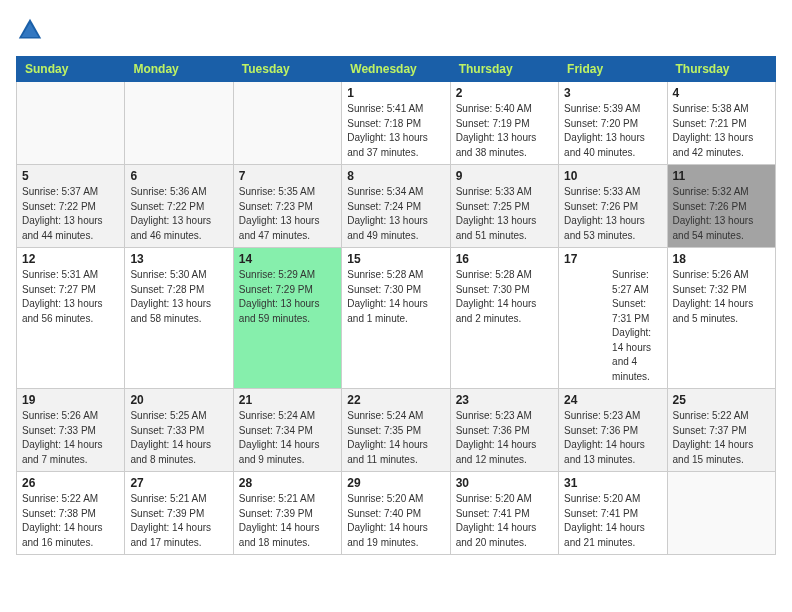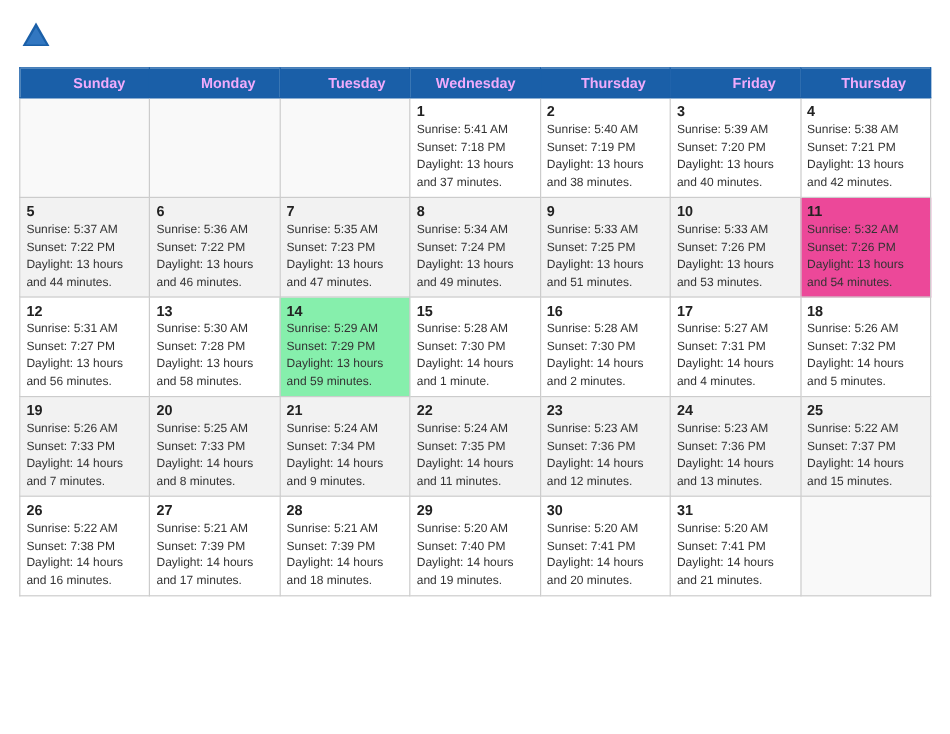--- a/index.html
+++ b/index.html
@@ -46,23 +46,23 @@
       font-size: 15px;
       color: #444;
     }
     .calendar {
       width: 100%;
       border-collapse: collapse;
       font-size: 10.5px;
     }
     .calendar th {
       background: #1a5fa8;
-      color: #f0abfc;
-      padding: 5px 20px;
-      text-align: right;
+      color: #bef264;
+      padding: 5px 8px;
+      text-align: left;
       font-size: 12px;
       font-weight: bold;
       border: 1px solid #1a5fa8;
     }
     .calendar td {
       border: 1px solid #ccc;
       vertical-align: top;
       padding: 4px 5px;
       width: calc(100% / 7);
       min-height: 80px;
@@ -192,21 +192,21 @@
 Daylight: 13 hours
 and 51 minutes.</div>
         </td>
         <td style="background: rgb(242, 242, 242);">
           <span class="day-number">10</span>
           <div class="day-info" style="white-space: pre-line;">Sunrise: 5:33 AM
 Sunset: 7:26 PM
 Daylight: 13 hours
 and 53 minutes.</div>
         </td>
-        <td style="background: #ec4899;">
+        <td style="background: #a3a3a3;">
           <span class="day-number">11</span>
           <div class="day-info" style="white-space: pre-line;">Sunrise: 5:32 AM
 Sunset: 7:26 PM
 Daylight: 13 hours
 and 54 minutes.</div>
         </td>
       </tr>
       <tr>
         <td style="background: rgb(255, 255, 255);">
           <span class="day-number">12</span>
@@ -238,21 +238,21 @@
         </td>
         <td style="background: rgb(255, 255, 255);">
           <span class="day-number">16</span>
           <div class="day-info" style="white-space: pre-line;">Sunrise: 5:28 AM
 Sunset: 7:30 PM
 Daylight: 14 hours
 and 2 minutes.</div>
         </td>
         <td style="background: rgb(255, 255, 255);">
           <span class="day-number">17</span>
-          <div class="day-info" style="white-space: pre-line;">Sunrise: 5:27 AM
+          <div class="day-info" style="white-space: pre-line; margin-left: 48px;">Sunrise: 5:27 AM
 Sunset: 7:31 PM
 Daylight: 14 hours
 and 4 minutes.</div>
         </td>
         <td style="background: rgb(255, 255, 255);">
           <span class="day-number">18</span>
           <div class="day-info" style="white-space: pre-line;">Sunrise: 5:26 AM
 Sunset: 7:32 PM
 Daylight: 14 hours
 and 5 minutes.</div>

